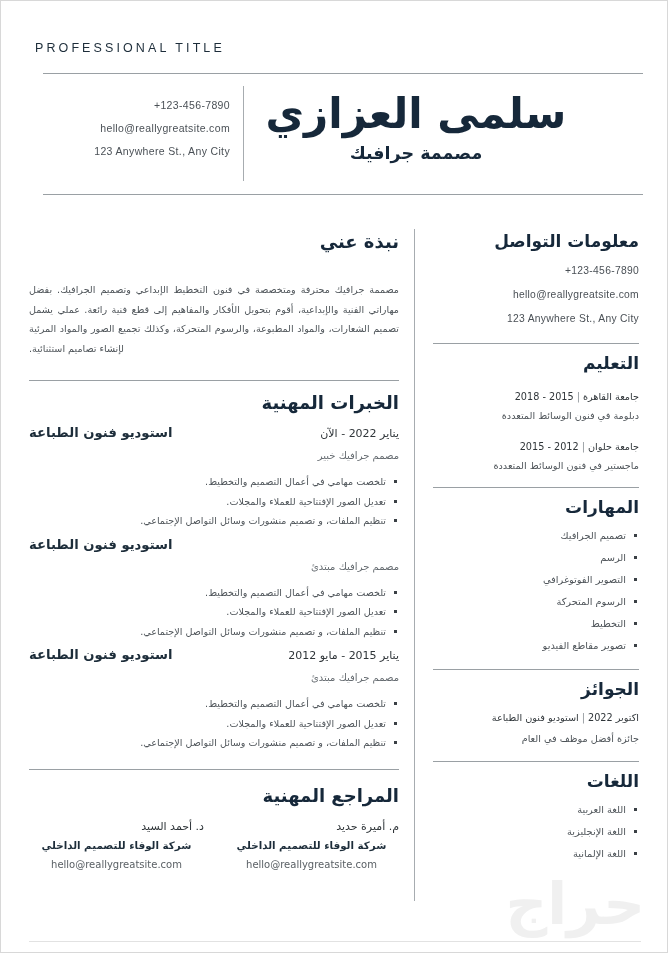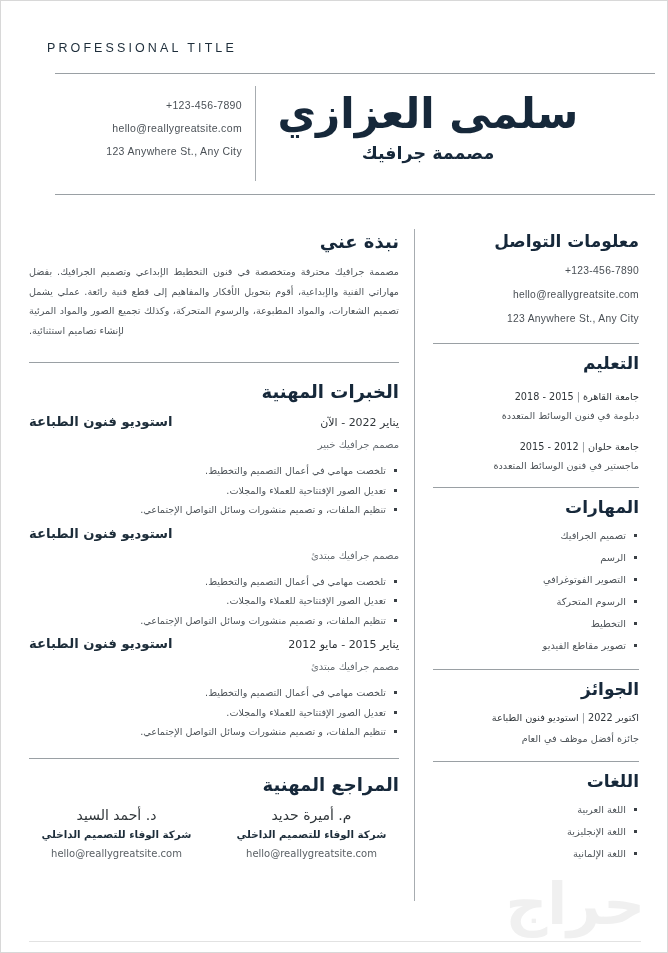--- a/index.html
+++ b/index.html
@@ -16,21 +16,21 @@
     box-sizing: border-box;
     border: 1px solid #d8d8d8;
     overflow: hidden;
     font-family: "DejaVu Sans", "Liberation Sans", sans-serif;
     color: #2b2b2b;
   }
 
   
   .header {
     position: absolute;
-    left: 16px; top: 0;
+    left: 4px; top: 0;
     width: 644px;
     height: 208px;
   }
   .prof-title {
     position: absolute;
     left: 30px;
     top: 40px;
     font-family: "Liberation Sans", sans-serif;
     font-size: 12.5px;
     letter-spacing: 3.1px;
@@ -140,36 +140,36 @@
     color: #16283a;
     line-height: 26px;
   }
   .rule {
     height: 1px;
     background: #9aa0a4;
     width: 100%;
   }
 
   
-  .about-head { margin-bottom: 7px; }
+  .about-head { margin-bottom: 25px; }
   .about-body {
     font-size: 9.6px;
     line-height: 19.5px;
     color: #4d5358;
     text-align: justify;
     text-align-last: left;
     direction: rtl;
     letter-spacing: 0.1px;
   }
   .lsep-1 {
     margin: 22px 0 0 0;
     width: 100%;
   }
   .exp-head {
-    margin-top: 16px;
+    margin-top: 9px;
     margin-bottom: 6px;
   }
   .exp-item { margin-bottom: 3px; }
   .exp-row {
     display: flex;
     flex-direction: row-reverse;
     justify-content: space-between;
     align-items: baseline;
   }
   .exp-org {
@@ -218,23 +218,24 @@
   .ref-grid {
     display: flex;
     flex-direction: row-reverse;
     gap: 20px;
   }
   .ref-item {
     flex: 1;
     text-align: center;
   }
   .ref-name {
-    font-size: 14px;
+    font-size: 11px;
     color: #2f3539;
     line-height: 19px;
+    text-align: right;
   }
   .ref-org {
     font-size: 10.3px;
     font-weight: 700;
     color: #1d2d3a;
     line-height: 19px;
   }
   .ref-mail {
     font-size: 10px;
     color: #5a6065;

